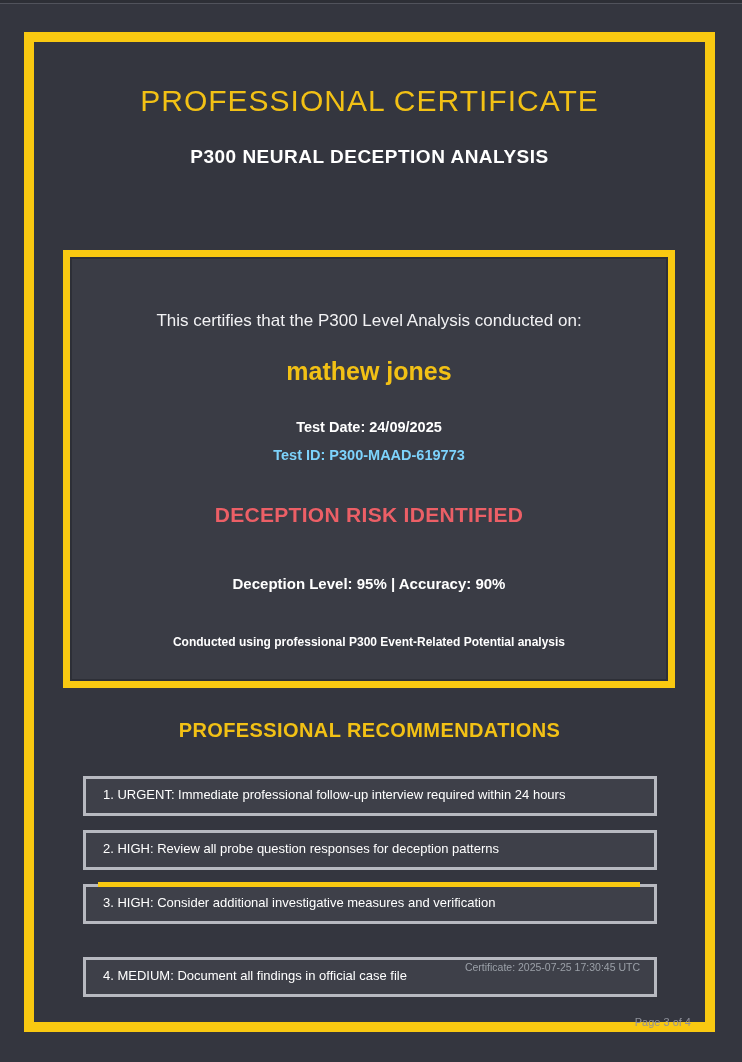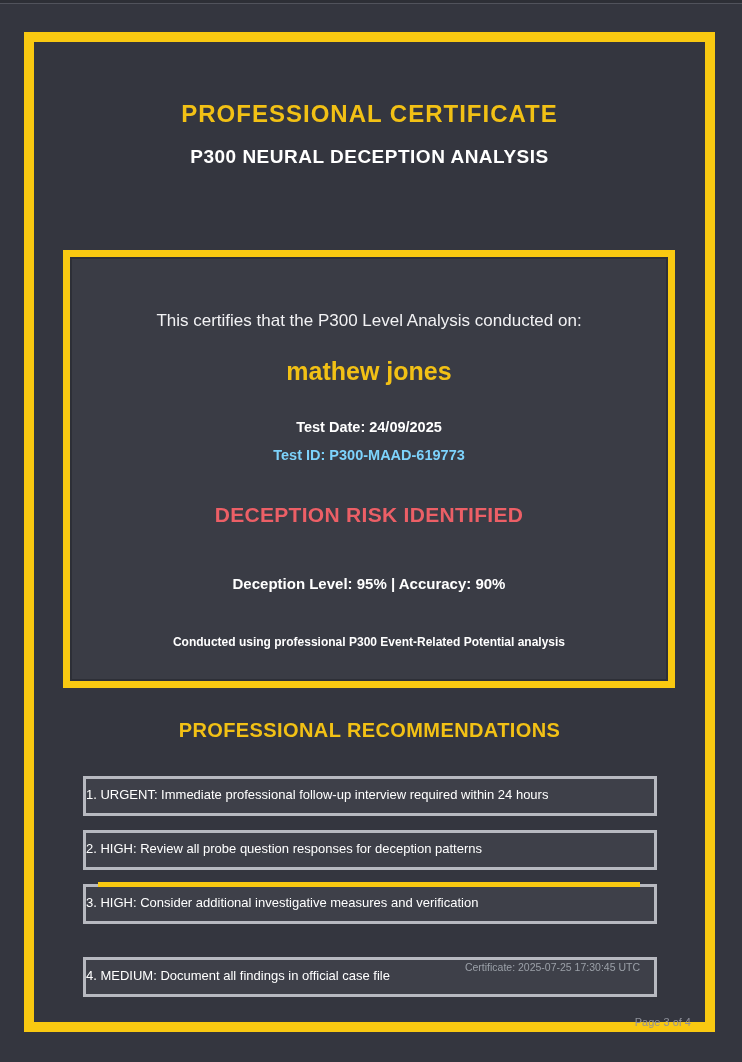--- a/index.html
+++ b/index.html
@@ -16,23 +16,22 @@
   .outer-frame {
     position: absolute; left: 24px; top: 32px;
     width: 691px; height: 1000px;
     border: 10px solid #f9c911;
     background: #34363f;
   }
 
   .cert-title {
     position: absolute; top: 42px; left: 0; width: 100%;
     text-align: center;
-    font-size: 24px; font-weight: bold; letter-spacing: 1px;
+    font-size: 30px; font-weight: normal; letter-spacing: 1px;
     color: #f2c115;
-    margin-top: 16px;
   }
   .cert-subtitle {
     position: absolute; top: 104px; left: 0; width: 100%;
     text-align: center;
     font-size: 19px; font-weight: bold; letter-spacing: .5px;
     color: #ffffff;
   }
 
   .result-panel {
     position: absolute; left: 29px; top: 208px;
@@ -58,20 +57,21 @@
   }
 
   .rec-box {
     position: absolute; left: 49px;
     width: 574px; height: 40px;
     border: 3px solid #b7b9c0;
     background: #3e4049;
     color: #ffffff;
     font-size: 13px;
     line-height: 32px;
+    padding-left: 17px;
     white-space: nowrap;
   }
   .rec-box-1 { top: 734px; }
   .rec-box-2 { top: 788px; }
   .rec-box-3 { top: 842px; }
   .rec-box-4 { top: 896px; margin-top: 19px; }
 
   .yellow-strip {
     position: absolute; top: -5px; left: 12px; right: 14px; height: 5px;
     background: #f9c911;

